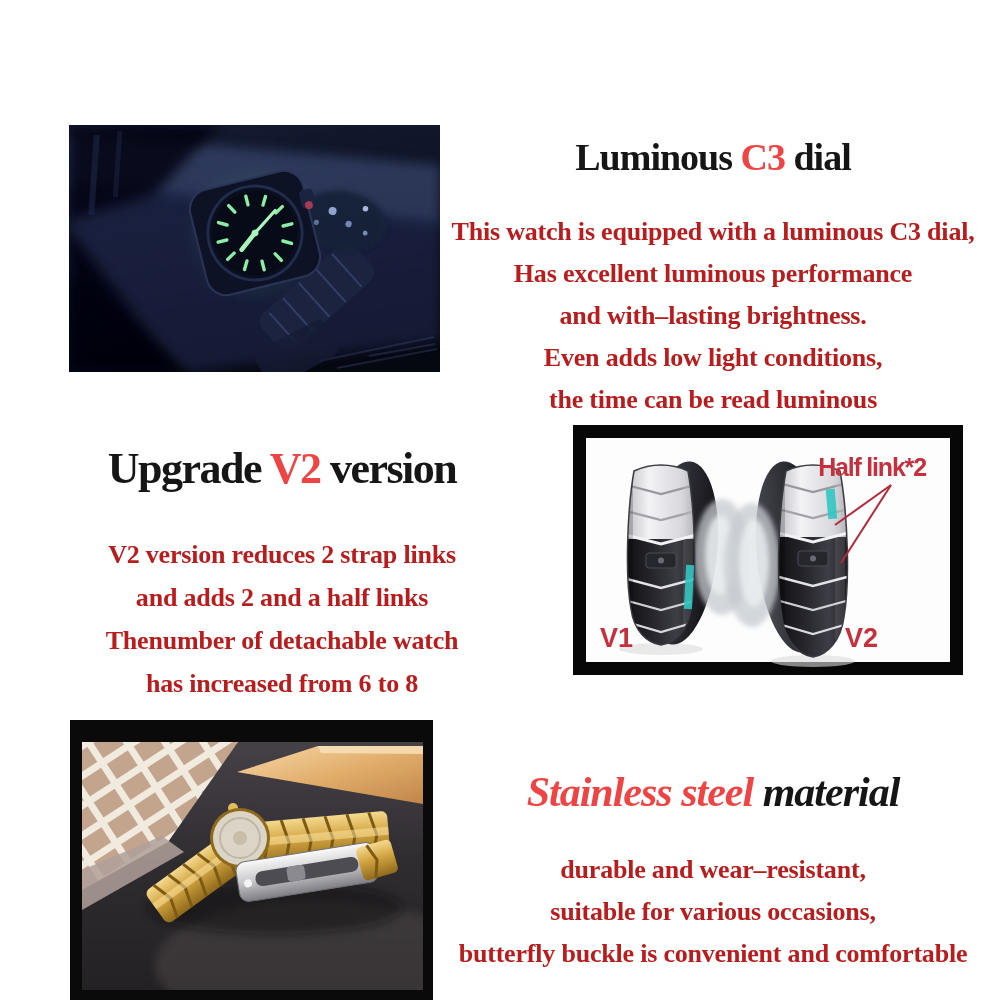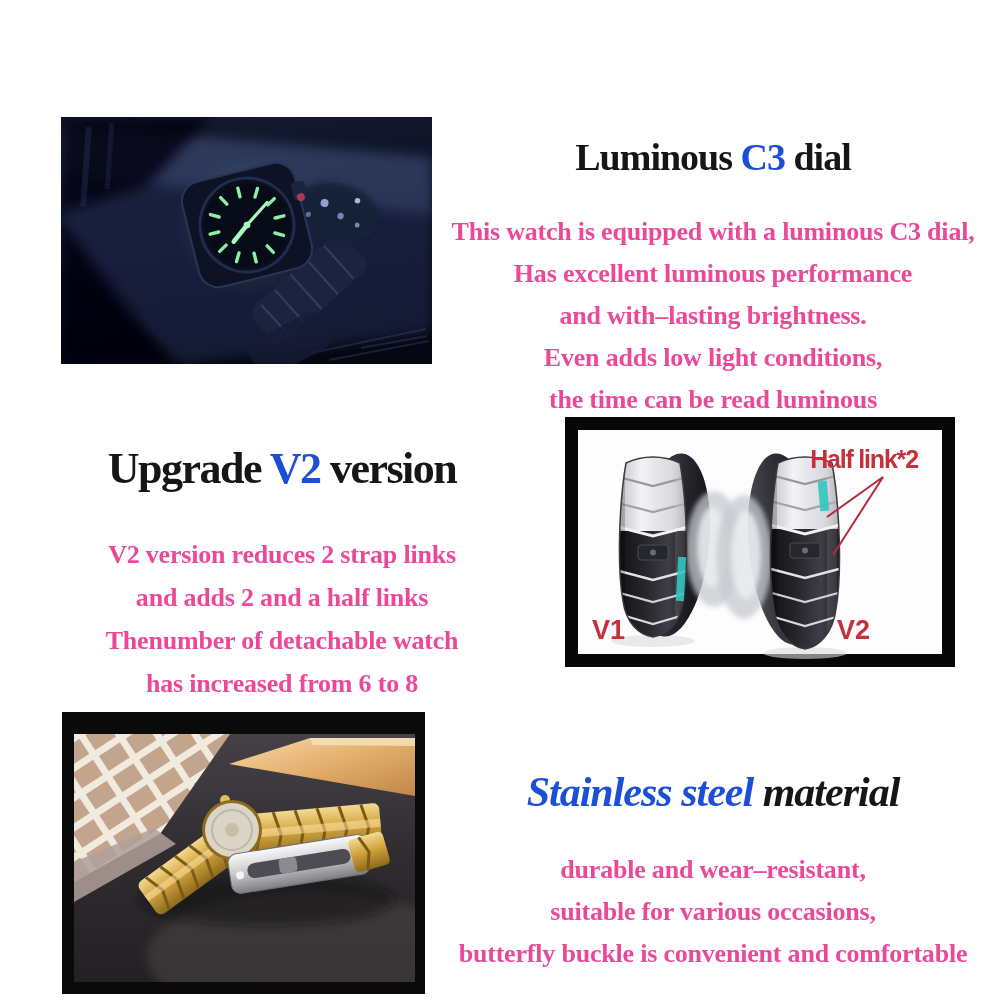--- a/index.html
+++ b/index.html
@@ -1,26 +1,26 @@
 <!DOCTYPE html>
 <html><head>
 <meta charset="utf-8">
 <style>
   html,body{margin:0;padding:0;background:#ffffff;}
   .canvas{position:relative;width:1000px;height:1000px;background:#ffffff;overflow:hidden;
           font-family:"Liberation Serif", serif;}
-  figure{margin:0;padding:17px;position:absolute;display:block;}
+  figure{margin:8px;padding:17px;position:absolute;display:block;}
   figure svg{display:block;}
   .photo1{left:44px;top:100px;width:371px;height:247px;}
   .photo2{left:548px;top:400px;width:390px;height:250px;}
   .photo3{left:45px;top:695px;width:363px;height:282px;}
   .textblock{position:absolute;text-align:center;}
   .heading{font-weight:700;color:#161616;white-space:nowrap;letter-spacing:-1px;}
-  .red{color:#1d4ed8;}
-  .lines{font-weight:700;color:#ec4899;white-space:nowrap;letter-spacing:-0.2px;}
+  .red{color:#ef4444;}
+  .lines{font-weight:700;color:#b91c1c;white-space:nowrap;letter-spacing:-0.2px;}
   .tb1{left:427px;top:102px;width:572px;}
   .tb1 .heading{font-size:38px;height:46px;line-height:46px;}
   .tb1 .lines{margin-top:2px;font-size:26px;line-height:42px;}
   .tb2{left:28px;top:404px;width:508px;}
   .tb2 .heading{font-size:44px;height:56px;line-height:56px;letter-spacing:-1.5px;}
   .tb2 .lines{margin-top:24px;font-size:26px;line-height:43px;}
   .tb3{left:425px;top:735px;width:576px;}
   .tb3 .heading{font-size:42px;height:44px;line-height:44px;font-style:italic;}
   .tb3 .lines{margin-top:0;font-size:26px;line-height:42px;}
 </style>

